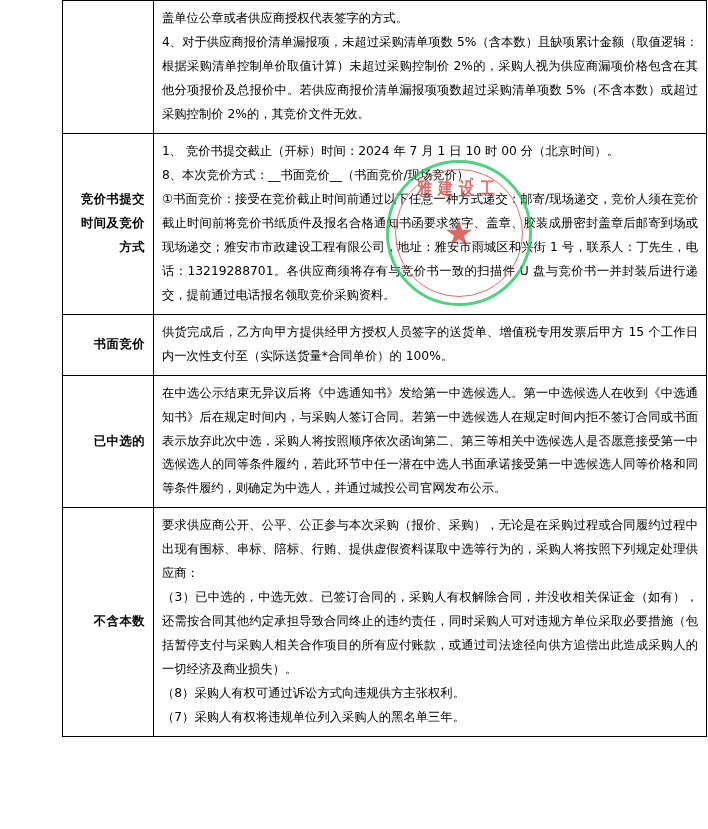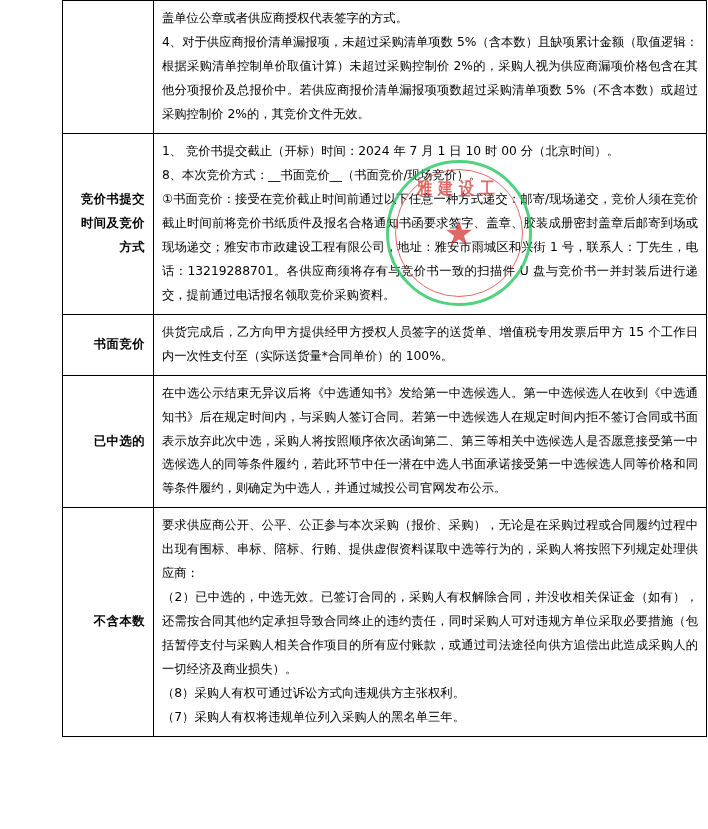--- a/index.html
+++ b/index.html
@@ -146,21 +146,21 @@
       <td class="label">已中选的</td>
       <td class="body">
         <p>在中选公示结束无异议后将《中选通知书》发给第一中选候选人。第一中选候选人在收到《中选通知书》后在规定时间内，与采购人签订合同。若第一中选候选人在规定时间内拒不签订合同或书面表示放弃此次中选，采购人将按照顺序依次函询第二、第三等相关中选候选人是否愿意接受第一中选候选人的同等条件履约，若此环节中任一潜在中选人书面承诺接受第一中选候选人同等价格和同等条件履约，则确定为中选人，并通过城投公司官网发布公示。</p>
       </td>
     </tr>
 
     <tr>
       <td class="label">不含本数</td>
       <td class="body">
         <p>要求供应商公开、公平、公正参与本次采购（报价、采购），无论是在采购过程或合同履约过程中出现有围标、串标、陪标、行贿、提供虚假资料谋取中选等行为的，采购人将按照下列规定处理供应商：</p>
-        <p>（2）已中选的，中选无效。已签订合同的，采购人有权解除合同，并没收相关保证金（如有），还需按合同其他约定承担导致合同终止的违约责任，同时采购人可对违规方单位采取必要措施（包括暂停支付与采购人相关合作项目的所有应付账款，或通过司法途径向供方追偿出此造成采购人的一切经济及商业损失）。</p>
+        <p>（3）已中选的，中选无效。已签订合同的，采购人有权解除合同，并没收相关保证金（如有），还需按合同其他约定承担导致合同终止的违约责任，同时采购人可对违规方单位采取必要措施（包括暂停支付与采购人相关合作项目的所有应付账款，或通过司法途径向供方追偿出此造成采购人的一切经济及商业损失）。</p>
         <p>（8）采购人有权可通过诉讼方式向违规供方主张权利。</p>
         <p>（7）采购人有权将违规单位列入采购人的黑名单三年。</p>
       </td>
     </tr>
   </tbody>
     </table>
 
   <div id="seal">
     <div class="inner"></div>
     <div class="arc-top">雅建设工</div>

